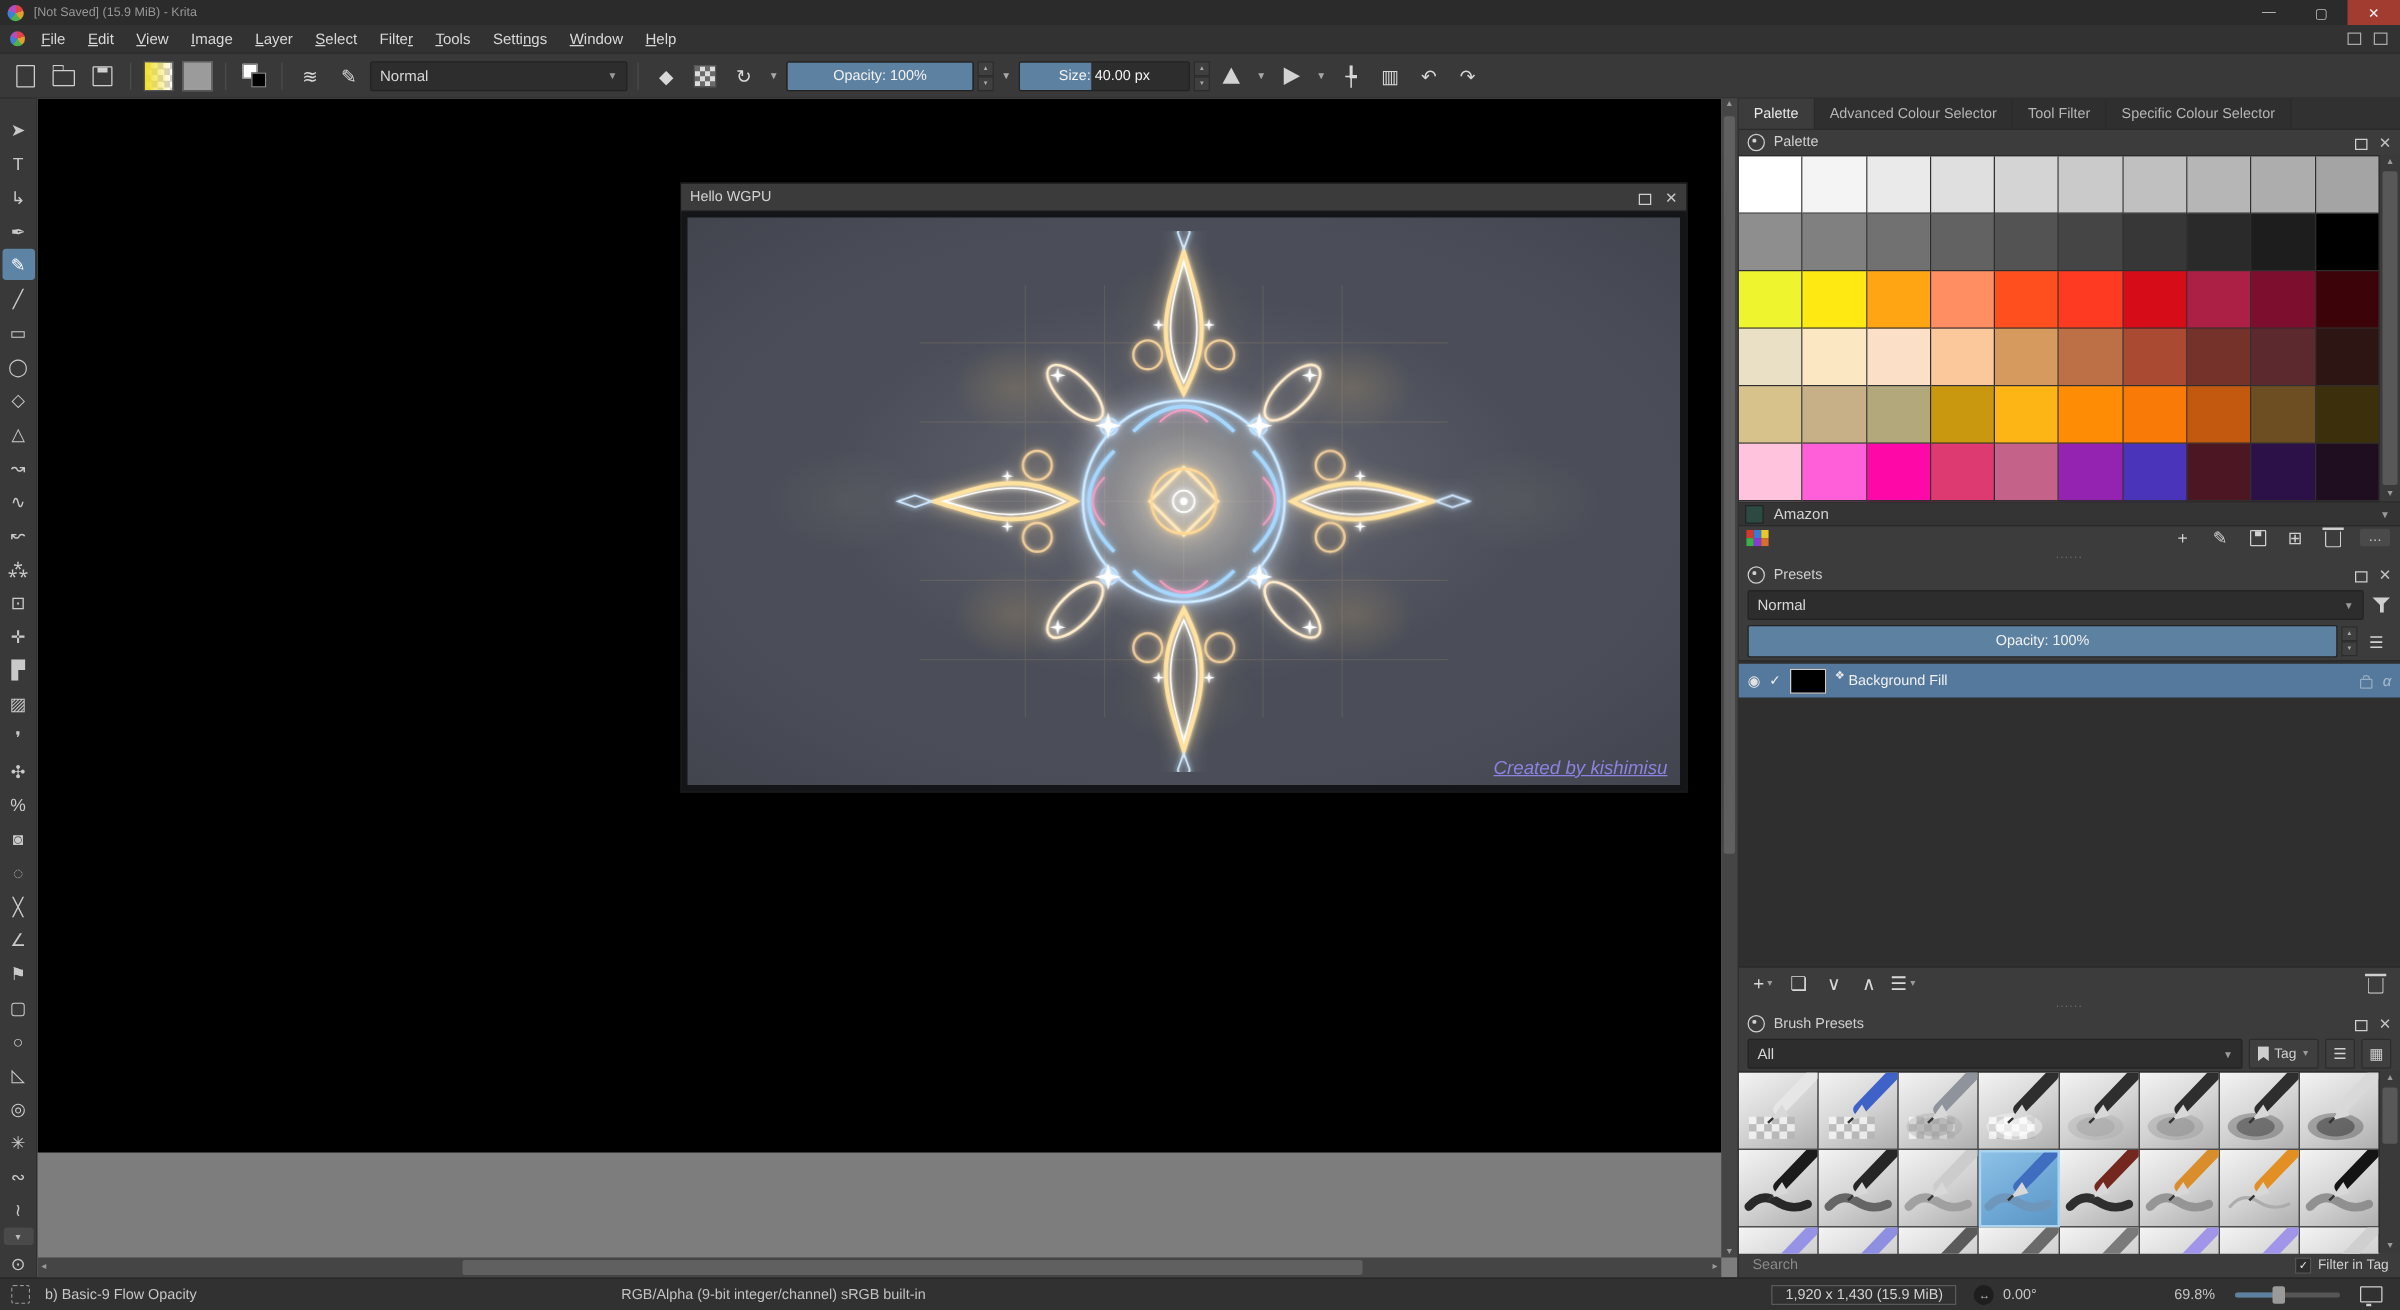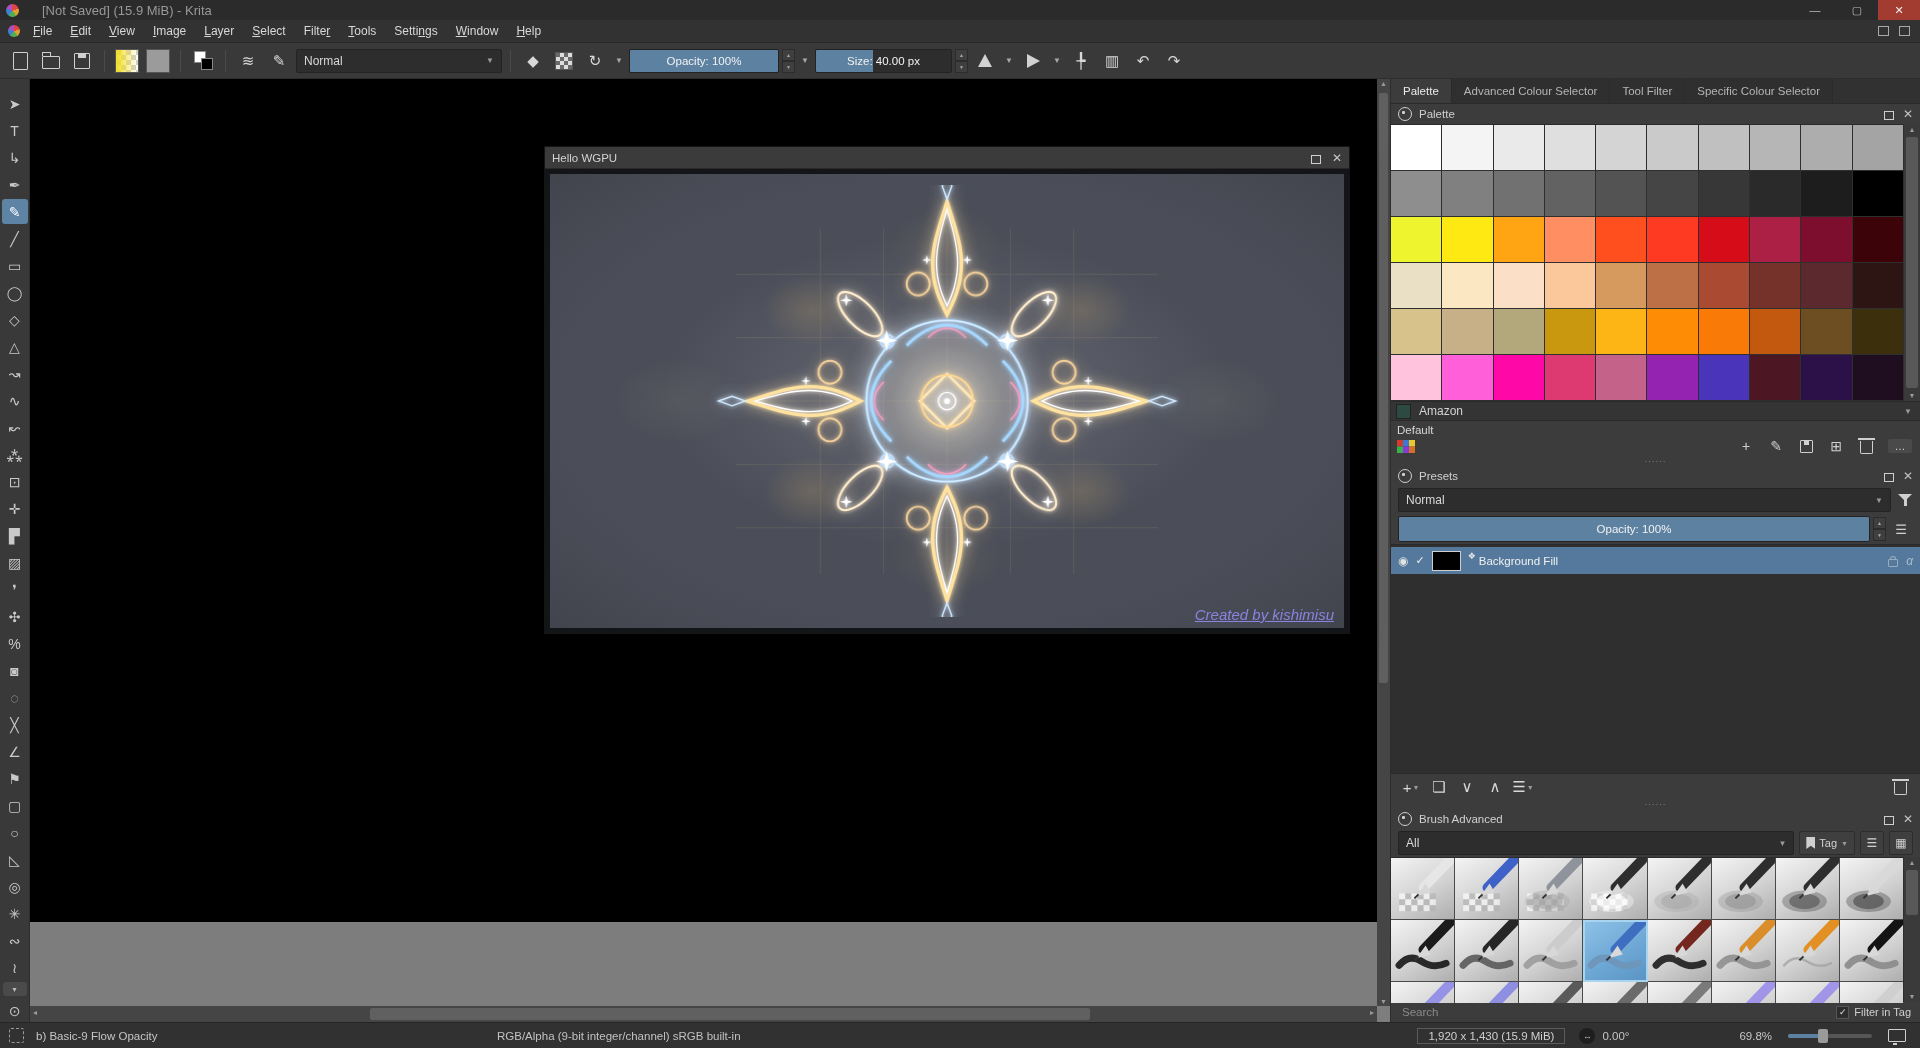--- a/index.html
+++ b/index.html
@@ -1,21 +1,21 @@
 <!DOCTYPE html>
 <html><head>
 <meta charset="utf-8">
 <style>
   html,body{margin:0;padding:0;background:#1c1c1c;font-family:"Liberation Sans",sans-serif;}
   .app{position:relative;width:1920px;height:1048px;background:#3c3c3c;overflow:hidden;color:#d2d2d2;font-size:12px;}
 
   
   .titlebar{position:absolute;left:0;top:0;right:0;height:20px;background:#2b2b2b;display:flex;align-items:center;padding-left:6px;gap:8px;}
   .logo{width:13px;height:13px;border-radius:50%;background:conic-gradient(#e04444 0 20%,#e0a030 20% 40%,#50b050 40% 60%,#4080d0 60% 80%,#b050c0 80%);flex:0 0 auto;}
-  .title-text{color:#989898;font-size:13px;margin-left:15px;}
+  .title-text{color:#989898;font-size:10px;}
   .win-controls{margin-left:auto;display:flex;height:100%;}
   .win-btn{width:42px;display:flex;align-items:center;justify-content:center;color:#bdbdbd;font-size:11px;}
   .win-btn.close{background:#a23c31;color:#f0f0f0;}
 
   
   .menubar{position:absolute;top:20px;left:0;right:0;height:22px;background:#323232;display:flex;align-items:center;padding-left:4px;border-bottom:1px solid #292929;}
   .menu-item{padding:2px 9px;color:#d8d8d8;font-size:12px;}
   .menubar-right{margin-left:auto;display:flex;gap:10px;padding-right:10px;align-items:center;}
 
   
@@ -497,21 +497,20 @@
         <span class="a1">▲</span>
         <div class="thumb" style="top:13px;bottom:13px;"></div>
         <span class="a2">▼</span>
       </div>
     </div>
     <div class="amazon-row">
       <span class="amazon-sw"></span>
       <span>Amazon</span>
       <span class="amazon-arr">▼</span>
     </div>
-    <div class="default-label">Default</div>
     <div class="pal-actions">
       <svg width="18" height="13">
         <rect x="0" y="0" width="6" height="6.5" fill="#d43a2a"></rect>
           <rect x="6" y="0" width="6" height="6.5" fill="#3a7ad4"></rect>
         <rect x="12" y="0" width="6" height="6.5" fill="#e8c82a"></rect>
           <rect x="0" y="6.5" width="6" height="6.5" fill="#3ab04a"></rect>
         <rect x="6" y="6.5" width="6" height="6.5" fill="#8a3ad4"></rect>
           <rect x="12" y="6.5" width="6" height="6.5" fill="#d4702a"></rect>
       </svg>
       <span class="spacer"></span>
@@ -575,21 +574,21 @@
       <span class="la">∧</span>
       <span class="la">☰<small>▼</small></span>
       <span style="margin-left:auto;" class="la">
           <span class="i-trash"></span>
         </span>
     </div>
     <div class="splitter">······</div>
 
     <div class="docker-head">
       <span class="i-hlock"></span>
-      <span>Brush Advanced</span>
+      <span>Brush Presets</span>
       <span class="head-sp">
         <span class="i-float"></span>
         <span class="x-btn">✕</span>
       </span>
     </div>
     <div class="brush-filter-row">
       <div class="combo">
         <span>All</span>
         <span class="arr">▼</span>
       </div>

